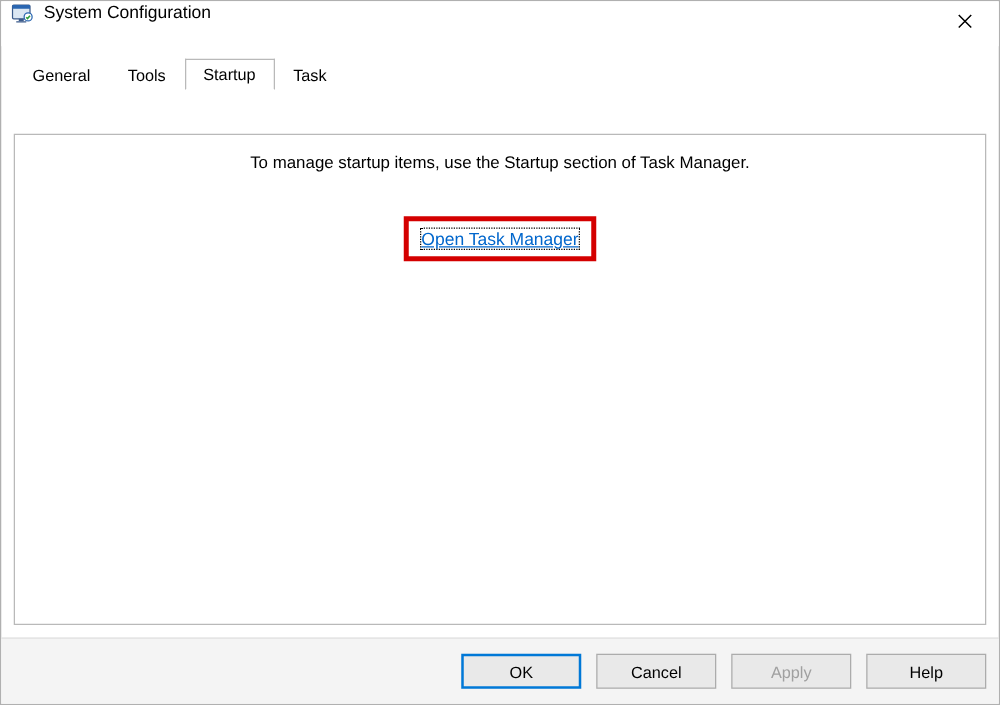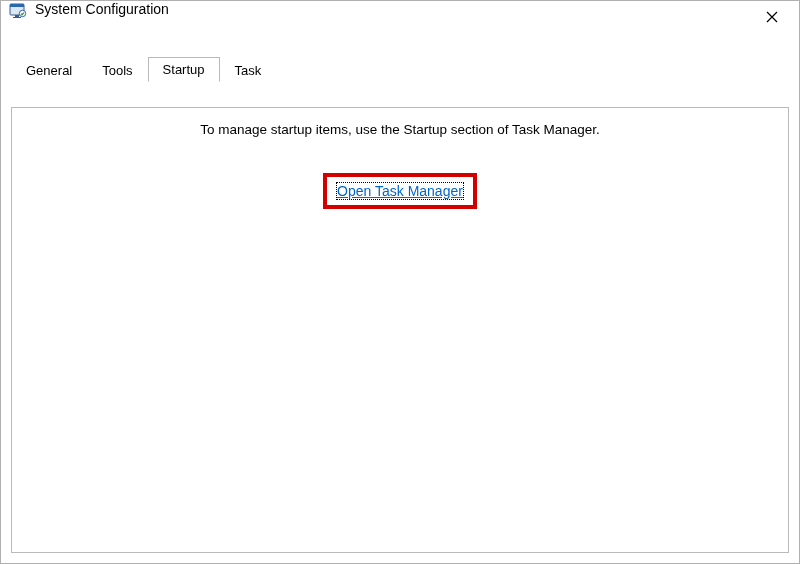--- a/index.html
+++ b/index.html
@@ -65,21 +65,21 @@
   }
   .tab {
     padding: 4px 14px 4px 14px;
     font-size: 13px;
     color: #000;
     border: 1px solid transparent;
     border-bottom: none;
     background: transparent;
     cursor: default;
     position: relative;
-    top: 11px;
+    top: 1px;
   }
   .tab.active {
     border: 1px solid #b9b9b9;
     border-bottom: 1px solid #fff;
     background: #fff;
     z-index: 2;
   }
   .tabpanel {
     flex: 1;
     border: 1px solid #b9b9b9;
@@ -174,14 +174,20 @@
     <div class="tabpanel">
       <p class="startup-msg">To manage startup items, use the Startup section of Task Manager.</p>
       <div class="linkwrap">
         <span class="highlight-box">
           <span class="link">Open Task Manager</span>
         </span>
       </div>
     </div>
   </div>
 
+  <div class="buttonbar">
+    <button class="btn default">OK</button>
+    <button class="btn">Cancel</button>
+    <button class="btn" disabled="">Apply</button>
+    <button class="btn">Help</button>
+  </div>
 
 </div>
 
 </body></html>

